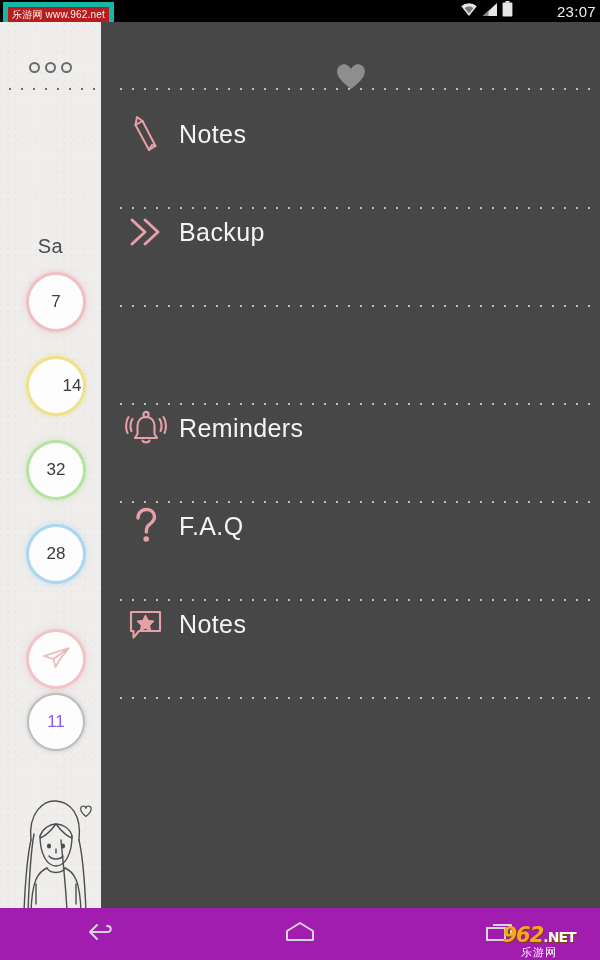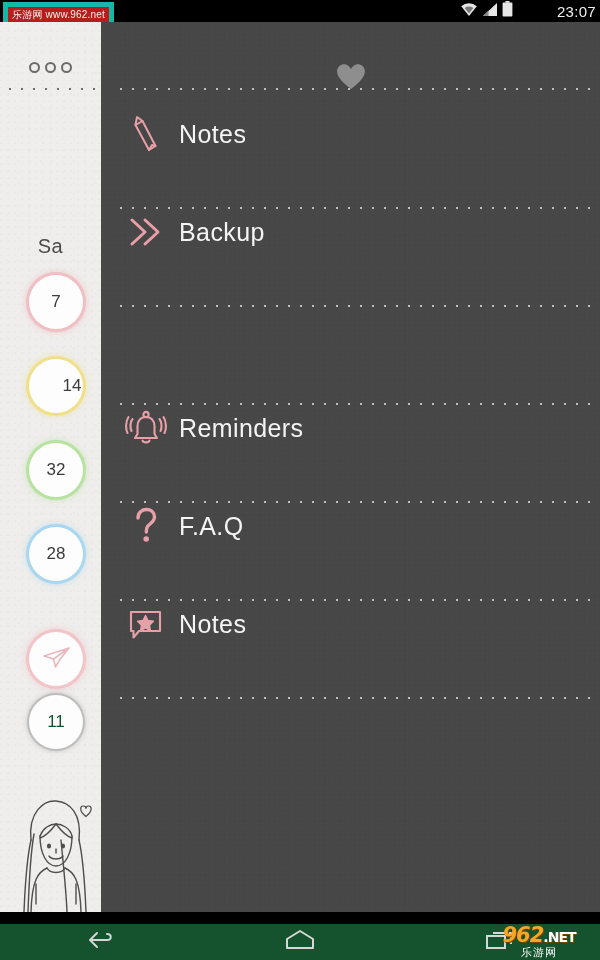--- a/index.html
+++ b/index.html
@@ -66,21 +66,21 @@
     position:absolute; left:29px; width:54px; height:54px; border-radius:50%;
     background:#fdfdfd;
     display:flex; align-items:center; justify-content:center;
     font-size:17px; color:#3c3c3c;
   }
   .day-circle.ring-pink   { box-shadow:0 0 0 3px #f0bfc3, 0 0 6px 3px rgba(240,170,178,.55); }
   .day-circle.ring-yellow { box-shadow:0 0 0 3px #f0e08a, 0 0 6px 3px rgba(235,220,120,.5);padding-left:32px; }
   .day-circle.ring-green  { box-shadow:0 0 0 3px #b7e2a0, 0 0 6px 3px rgba(175,222,150,.5); }
   .day-circle.ring-blue   { box-shadow:0 0 0 3px #a8d7ef, 0 0 6px 3px rgba(160,210,238,.5); }
   .day-circle.ring-grey   { box-shadow:0 0 0 2px #bdbdbd, 0 0 5px 2px rgba(150,150,150,.45);
-                            color:#14532d; }
+                            color:#8b5cf6; }
   #send-circle{
     position:absolute; left:29px; top:610px; width:54px; height:54px; border-radius:50%;
     background:#fdfdfd; box-shadow:0 0 0 3px #f2c3c7, 0 0 7px 3px rgba(242,180,188,.5);
     display:flex; align-items:center; justify-content:center;
   }
   #avatar{
     position:absolute; left:6px; bottom:0; width:95px; height:120px;
   }
 
   
@@ -110,21 +110,21 @@
     width:66px; min-width:66px; height:46px;
     display:flex; align-items:center; justify-content:center;
     margin-left:12px;
   }
   .menu-label{
     font-size:25px; color:#f4f4f4; letter-spacing:.4px; font-weight:300;
   }
 
   
   #nav-bar{
-    position:absolute; left:0; bottom:0; width:600px; height:36px; background:#14532d;
+    position:absolute; left:0; bottom:0; width:600px; height:52px; background:#a21caf;
     display:flex; align-items:center; justify-content:space-around;
   }
   .nav-btn{ width:110px; height:48px; display:flex; align-items:center; justify-content:center; }
   #logo-watermark{
     position:absolute; right:0px; bottom:2px;
     width:122px; height:34px;
     display:flex; flex-direction:column; align-items:center; justify-content:center;
     line-height:1;
   }
   #logo-main{

